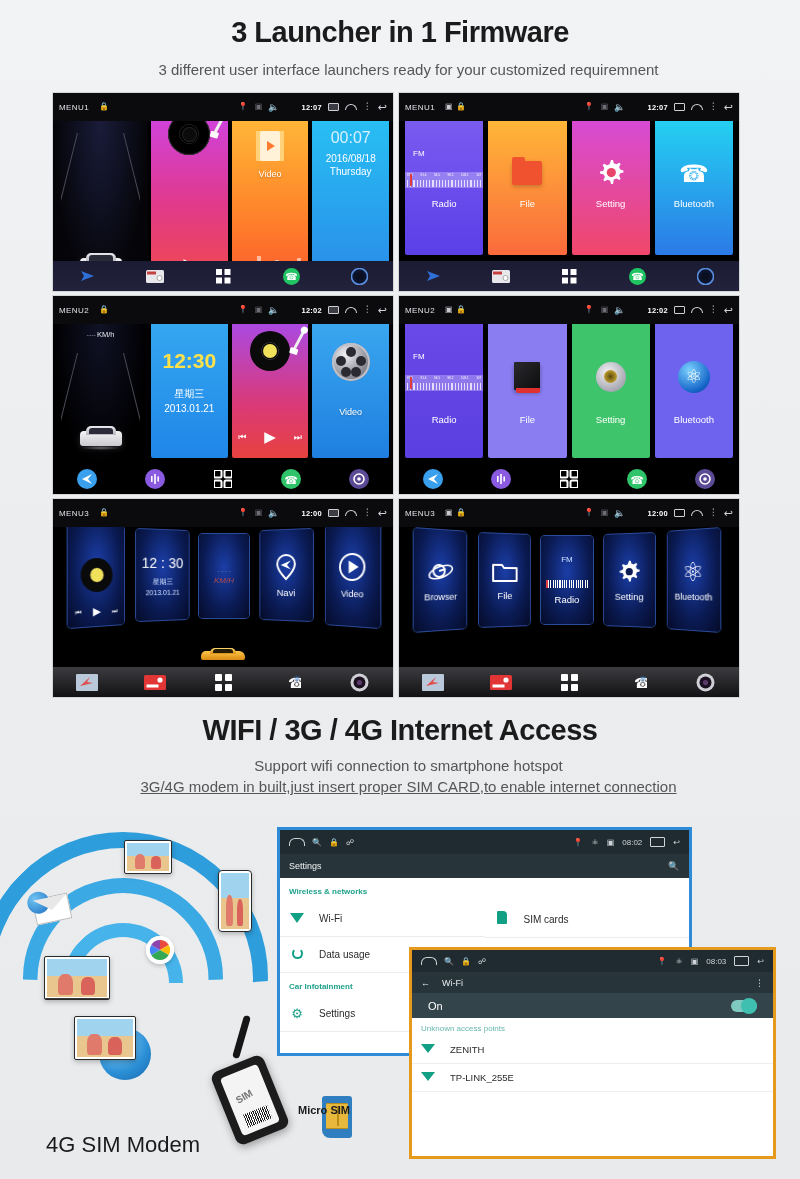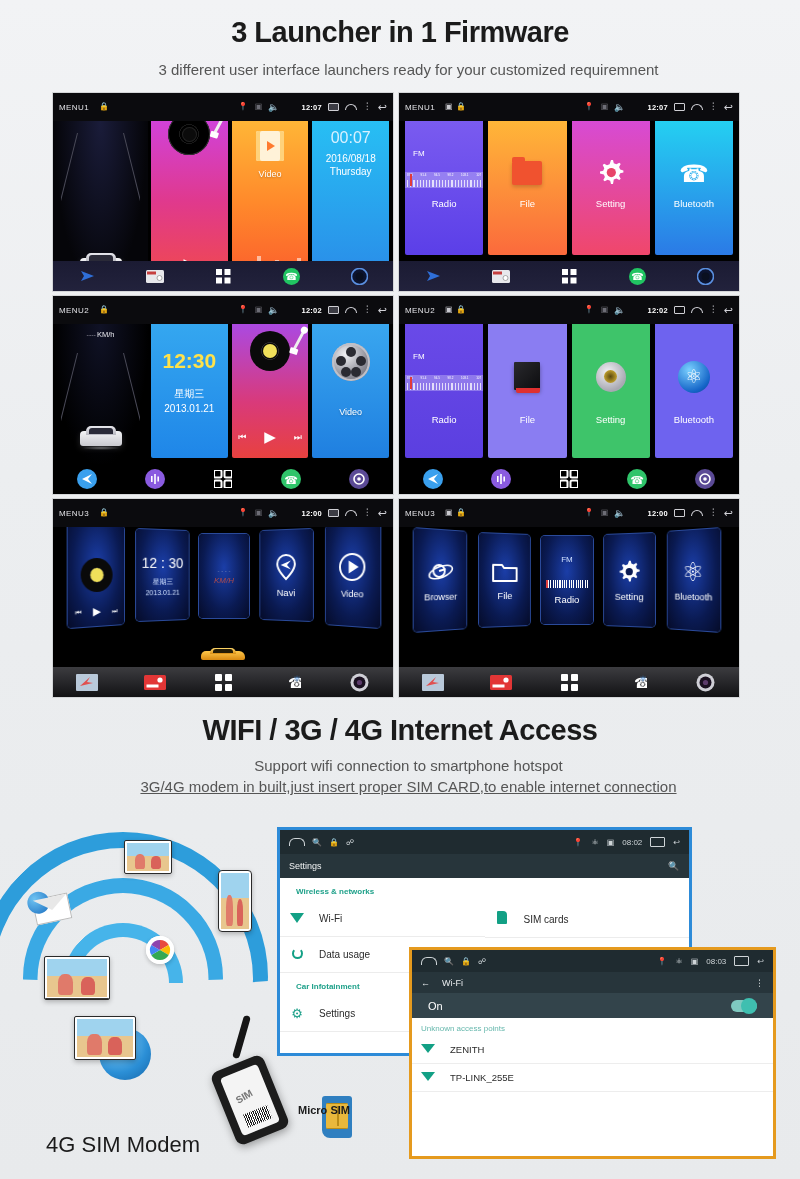--- a/index.html
+++ b/index.html
@@ -278,21 +278,21 @@
     position:absolute; left:277px; top:827px; width:415px; height:229px;
     border:3px solid #2d8bd8; background:#fff; overflow:hidden;
   }
   .and-status { height:24px; background:#1f2b30; display:flex; align-items:center;
      padding:0 9px; color:#cfd5d8; font-size:8px; gap:7px;}
   .and-status .right{ margin-left:auto; display:flex; align-items:center; gap:8px;}
   .and-title { height:24px; background:#27353b; display:flex; align-items:center;
      padding:0 9px; color:#f0f2f3; font-size:9px;}
   .and-title .sp{flex:1;}
   .set-body { background:#fff; }
-  .set-cat { color:#1fa18a; font-size:8px; padding:9px 9px 5px 16px; font-weight:bold;}
+  .set-cat { color:#1fa18a; font-size:8px; padding:9px 9px 5px 9px; font-weight:bold;}
   .set-cols { display:flex; }
   .set-col { flex:1; }
   .set-row { display:flex; align-items:center; gap:14px; padding:10px 9px;
      border-bottom:1px solid #ececec; font-size:10px; color:#2a2a2a;}
   .set-row .ico { width:16px; text-align:center; color:#1fa18a; font-size:13px;}
   .wifi-tri { display:inline-block;width:0;height:0;border-left:7px solid transparent;
      border-right:7px solid transparent;border-top:10px solid #12a085;}
   .circ-ic { display:inline-block;width:11px;height:11px;border-radius:50%;
      border:2px solid #12a085;border-top-color:transparent;}
   .sim-ic { display:inline-block;width:10px;height:13px;background:#12a085;border-radius:1px 4px 1px 1px;}

